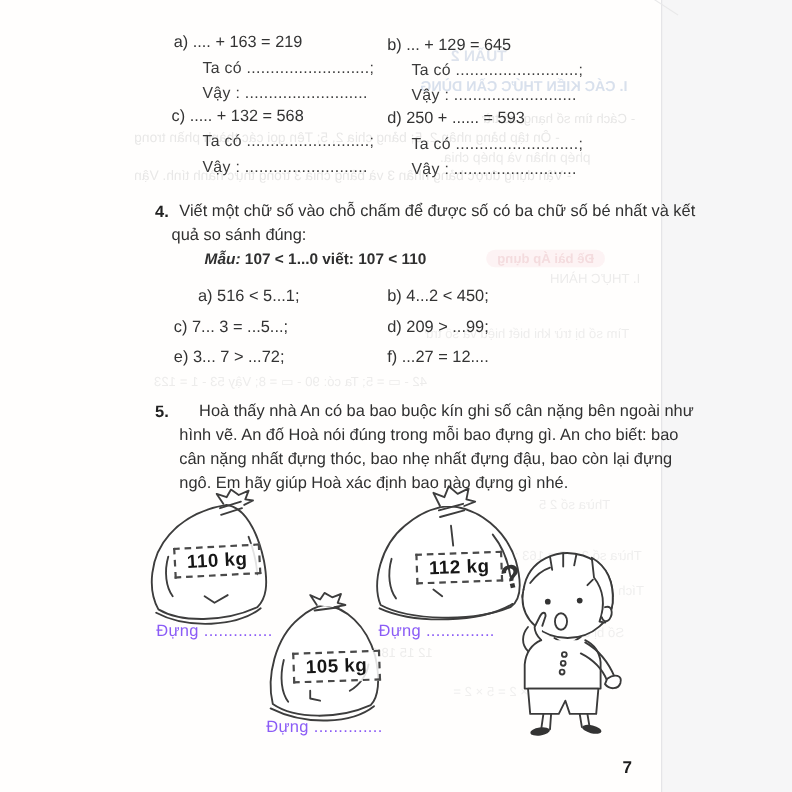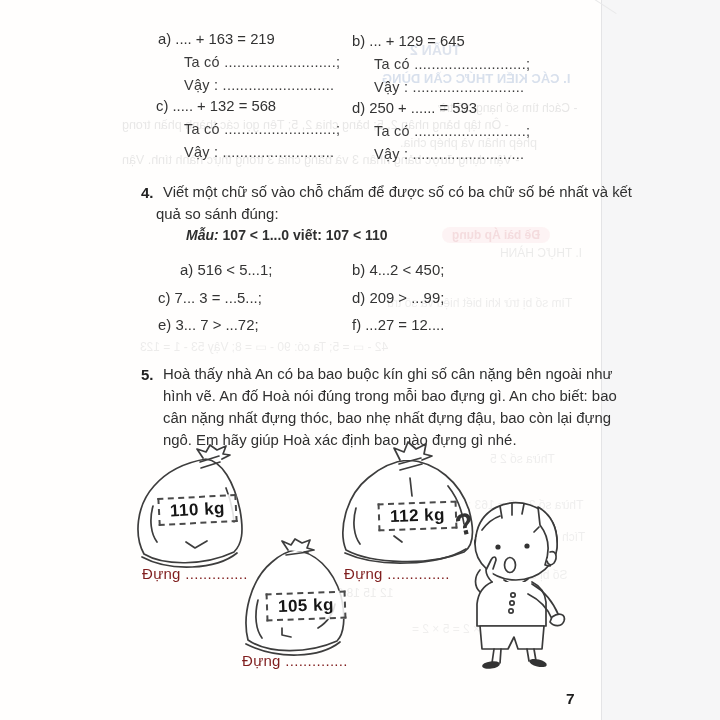--- a/index.html
+++ b/index.html
@@ -8,21 +8,21 @@
   .abs{position:absolute;}
   .scan-strip{position:absolute;left:601px;top:0;width:119px;height:720px;background:#f6f6f7;border-left:1px solid #e4e4e6;}
   .corner-crease{position:absolute;left:552px;top:-6px;width:70px;height:1px;background:#e9e9ea;transform:rotate(33deg);}
   .eq{font-size:14.8px;white-space:nowrap;color:#333;}
   .work{font-size:14.4px;white-space:nowrap;color:#3a3a3a;letter-spacing:.3px;}
   .exnum{font-weight:bold;font-size:15px;color:#222;}
   .pline{font-size:14.9px;white-space:nowrap;color:#303030;}
   .example{font-size:14px;white-space:nowrap;font-weight:bold;}
   .example .mau{font-style:italic;}
   .item4{font-size:14.9px;white-space:nowrap;color:#333;}
-  .caption{font-size:15px;white-space:nowrap;color:#7f1d1d;letter-spacing:.3px;}
+  .caption{font-size:15px;white-space:nowrap;color:#8b5cf6;letter-spacing:.3px;}
   .weight-label{position:absolute;border:2px dashed #4a4a4a;padding:2px 10px;font-size:17px;font-weight:bold;
                 color:#161616;background:rgba(255,255,255,.85);white-space:nowrap;letter-spacing:.5px;}
   .pagenum{font-size:15.5px;font-weight:bold;color:#1d1d1d;}
   .bleed{position:absolute;transform:scaleX(-1);opacity:.38;filter:blur(.5px);white-space:nowrap;
          font-size:12.5px;color:#c2c2c2;transform-origin:center;}
   .bleed.badge{border-radius:9px;padding:1px 10px;opacity:.45;}
   svg{display:block;}
   svg path, svg ellipse, svg circle, svg line{vector-effect:non-scaling-stroke;}
 </style>
 </head>
@@ -81,21 +81,21 @@
     <div class="abs item4" style="left:158px;top:262px;margin-left:22px;">a) 516 &lt; 5...1;</div>
     <div class="abs item4" style="left:352px;top:262px;">b) 4...2 &lt; 450;</div>
     <div class="abs item4" style="left:158px;top:290px;">c) 7... 3 = ...5...;</div>
     <div class="abs item4" style="left:352px;top:290px;">d) 209 &gt; ...99;</div>
     <div class="abs item4" style="left:158px;top:317px;">e) 3... 7 &gt; ...72;</div>
     <div class="abs item4" style="left:352px;top:317px;">f) ...27 = 12....</div>
   </div>
 
   <div>
     <div class="abs exnum" style="left:141px;top:366px;">5.</div>
-    <div class="abs pline" style="left:163px;top:366px;">Hoà thấy nhà An có ba bao buộc kín ghi số cân nặng bên ngoài như</div>
+    <div class="abs pline" style="left:181px;top:366px;">Hoà thấy nhà An có ba bao buộc kín ghi số cân nặng bên ngoài như</div>
     <div class="abs pline" style="left:163px;top:388px;">hình vẽ. An đố Hoà nói đúng trong mỗi bao đựng gì. An cho biết: bao</div>
     <div class="abs pline" style="left:163px;top:410px;">cân nặng nhất đựng thóc, bao nhẹ nhất đựng đậu, bao còn lại đựng</div>
     <div class="abs pline" style="left:163px;top:432px;">ngô. Em hãy giúp Hoà xác định bao nào đựng gì nhé.</div>
   </div>
 
   <div>
 
     <div class="abs" style="left:130px;top:444px;width:130px;height:138px;">
       <svg width="130" height="138" viewBox="0 0 130 138" fill="none" stroke="#3d3d3d" stroke-width="1.7" stroke-linecap="round" stroke-linejoin="round">
         <path d="M14 110 C4 92 6 62 24 42 C38 26 58 18 76 15 C92 17 104 38 110 66 C114 88 112 100 104 108 C74 122 34 122 14 110 Z" fill="#fff"></path>

